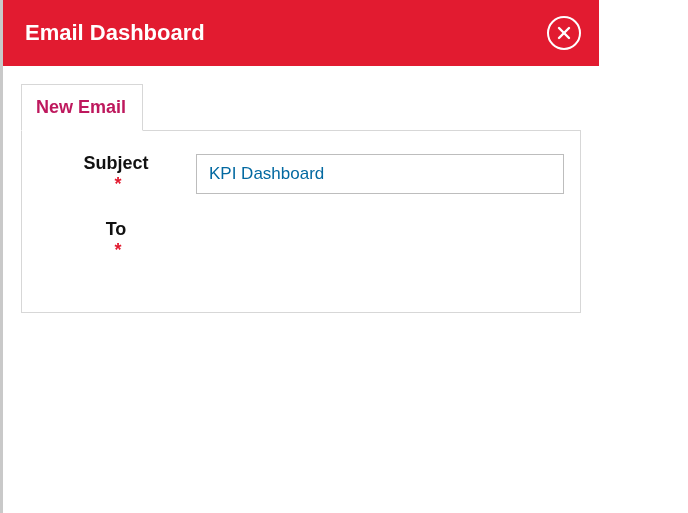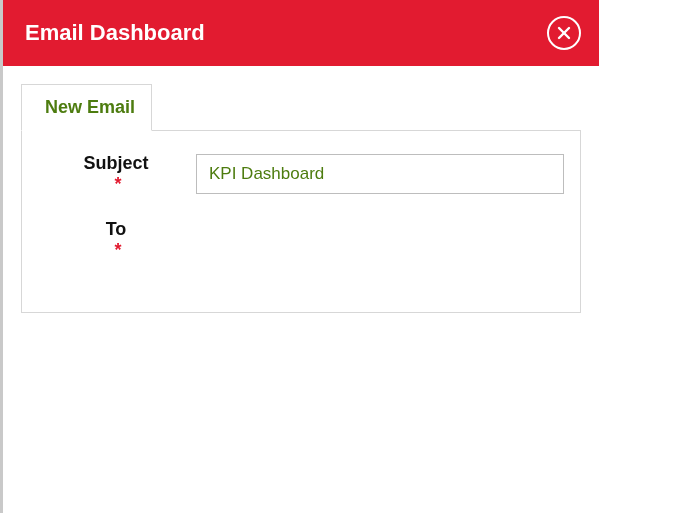--- a/index.html
+++ b/index.html
@@ -39,24 +39,24 @@
   .body {
     padding: 18px 18px 0 18px;
   }
   .tab-row {
     display: flex;
     align-items: flex-end;
   }
   .tab {
     border: 1px solid #d7d7d7;
     border-bottom: 1px solid #fff;
-    padding: 12px 16px 12px 23px;
+    padding: 12px 16px 12px 14px;
     font-size: 18px;
     font-weight: 700;
-    color: #4d7c0f;
+    color: #be185d;
     background: #fff;
     position: relative;
     z-index: 2;
     cursor: pointer;
   }
   .panel {
     border: 1px solid #d7d7d7;
     margin-top: -1px;
     padding: 22px 16px 34px 14px;
   }
@@ -79,21 +79,21 @@
     color: #e21b30;
     margin-left: 4px;
     font-weight: 700;
   }
   .input {
     flex: 1;
     height: 40px;
     border: 1px solid #bdbdbd;
     padding: 0 12px;
     font-size: 17px;
-    color: #4d7c0f;
+    color: #0369a1;
     outline: none;
     font-family: inherit;
   }
   .input::placeholder { color: #8c8c8c; }
   .input.error {
     border: 1px solid #ef4e4e;
     height: 44px;
   }
 </style>
 </head>

